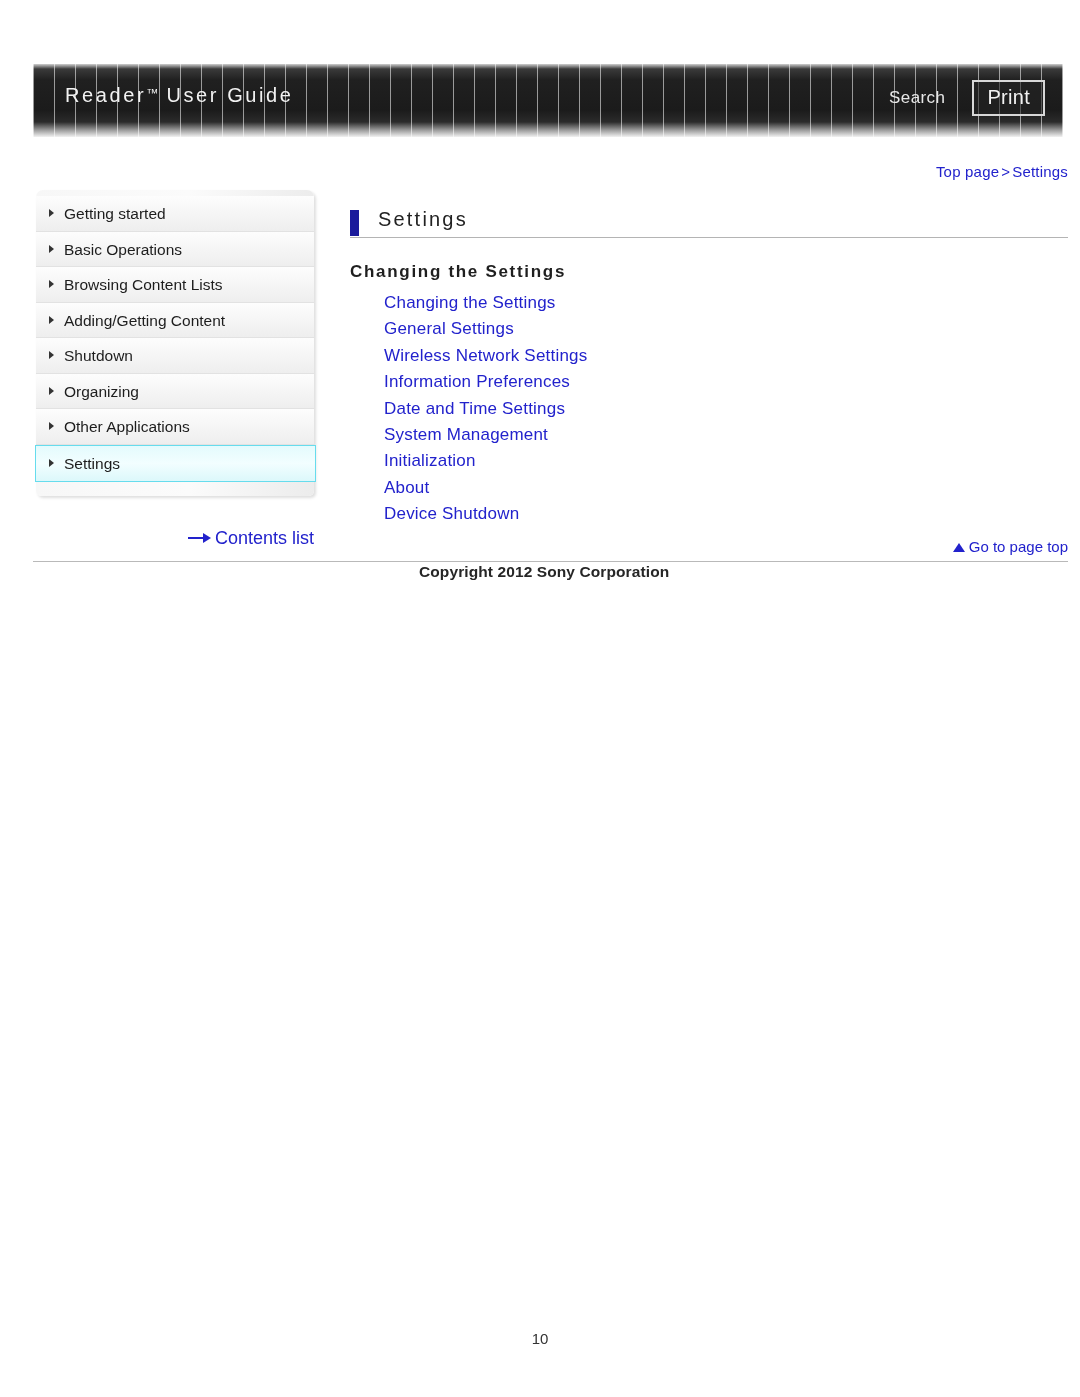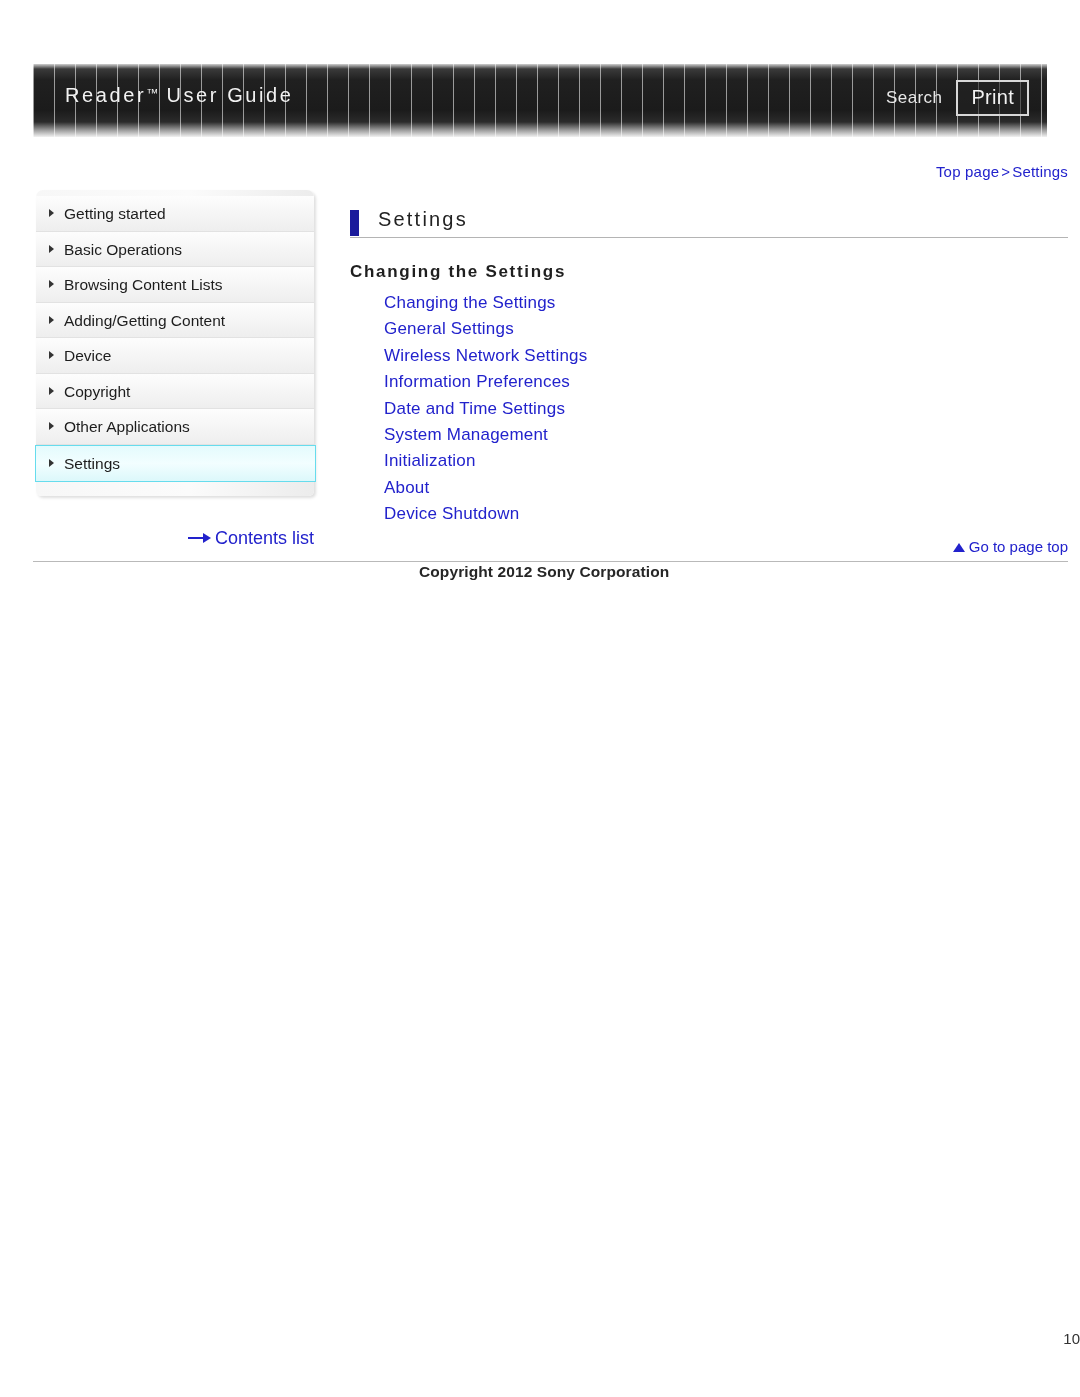--- a/index.html
+++ b/index.html
@@ -32,20 +32,21 @@
         rgba(255,255,255,0) 21px),
       linear-gradient(to bottom,
         #cfcfcf 0px,
         #3a3a3a 5px,
         #202020 16px,
         #1b1b1b 46px,
         #2b2b2b 58px,
         #9a9a9a 66px,
         #f2f2f2 73px);
     overflow: hidden;
+    padding-left: 16px;
   }
   .header-title {
     position: absolute;
     left: 32px;
     top: 20px;
     font-size: 20px;
     letter-spacing: 2.6px;
     color: #f2f2f2;
     white-space: nowrap;
     font-weight: normal;
@@ -54,21 +55,21 @@
     font-size: 12px;
     vertical-align: 5px;
     letter-spacing: 0;
   }
   .header-actions {
     position: absolute;
     right: 18px;
     top: 16px;
     display: flex;
     align-items: center;
-    gap: 14px;
+    gap: 27px;
   }
   .search-link {
     font-size: 17px;
     color: #e8e8e8;
     letter-spacing: 0.4px;
     cursor: pointer;
   }
   .print-button {
     border: 2px solid #d8d8d8;
     background: rgba(35,35,35,0.55);
@@ -257,21 +258,21 @@
     color: #262626;
     letter-spacing: 0.1px;
     white-space: nowrap;
     font-weight: bold;
   }
   .page-number {
     position: absolute;
     left: 0;
     top: 1330px;
     width: 1080px;
-    text-align: right;
+    text-align: center;
     font-size: 15px;
     color: #333333;
   }
 </style>
 </head>
 <body>
 
 <div class="header">
   <div class="header-title">
     <span>Reader</span><span class="tm">™</span> <span>User Guide</span>
@@ -298,25 +299,25 @@
   <div class="nav-item">
     <span class="tri"></span>
     <span>Browsing Content Lists</span>
   </div>
   <div class="nav-item">
     <span class="tri"></span>
     <span>Adding/Getting Content</span>
   </div>
   <div class="nav-item">
     <span class="tri"></span>
-    <span>Device</span>
-  </div>
-  <div class="nav-item">
-    <span class="tri"></span>
-    <span>Copyright</span>
+    <span>Shutdown</span>
+  </div>
+  <div class="nav-item">
+    <span class="tri"></span>
+    <span>Organizing</span>
   </div>
   <div class="nav-item">
     <span class="tri"></span>
     <span>Other Applications</span>
   </div>
   <div class="nav-item active">
     <span class="tri"></span>
     <span>Settings</span>
   </div>
 </nav>

